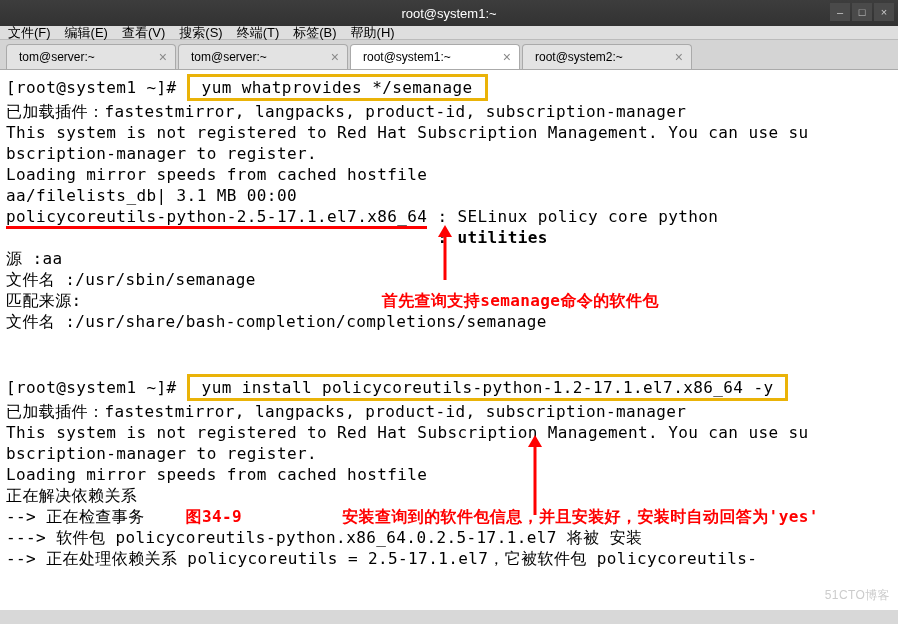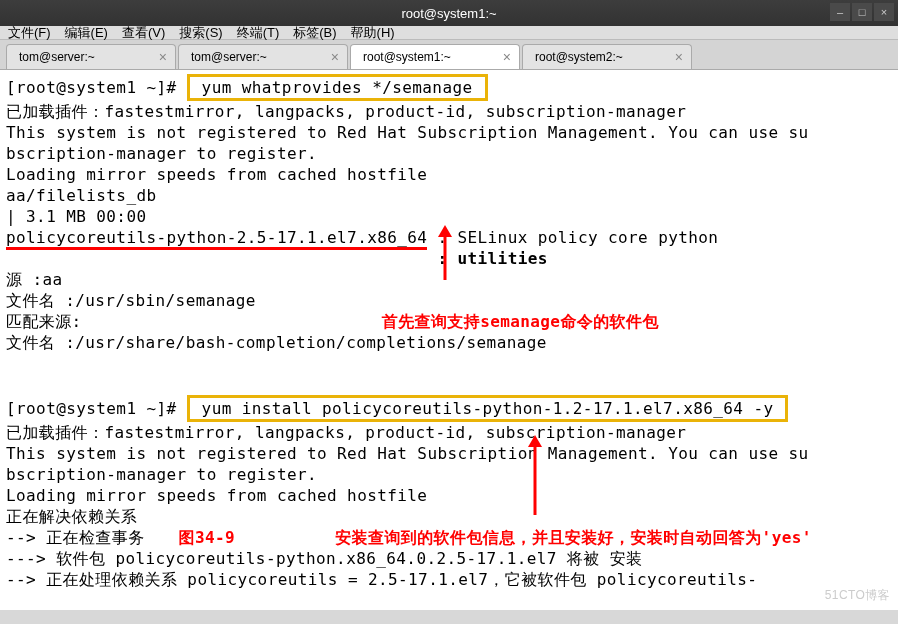--- a/index.html
+++ b/index.html
@@ -161,21 +161,21 @@
 
 <div class="terminal">
   <div>
     <span>[root@system1 ~]#</span>
     <span class="red-box">yum whatprovides */semanage</span>
   </div>
   <div>已加载插件：fastestmirror, langpacks, product-id, subscription-manager</div>
   <div>This system is not registered to Red Hat Subscription Management. You can use su</div>
   <div>bscription-manager to register.</div>
   <div>Loading mirror speeds from cached hostfile</div>
-  <div style="display:flex;flex-direction:column;">
+  <div style="display:flex;">
     <span>aa/filelists_db</span>
     <span style="padding-right:30px;">| 3.1 MB    00:00</span>
   </div>
   <div>
     <span class="underline-red">policycoreutils-python-2.5-17.1.el7.x86_64</span><span> : SELinux policy core python</span>
   </div>
   <div style="white-space:pre;font-weight:bold;">                                           : utilities</div>
   <div>源       :aa</div>
   <div>文件名    :/usr/sbin/semanage</div>
   <div>
@@ -189,21 +189,21 @@
     <span>[root@system1 ~]#</span>
     <span class="red-box">yum install policycoreutils-python-1.2-17.1.el7.x86_64 -y</span>
   </div>
   <div>已加载插件：fastestmirror, langpacks, product-id, subscription-manager</div>
   <div>This system is not registered to Red Hat Subscription Management. You can use su</div>
   <div>bscription-manager to register.</div>
   <div>Loading mirror speeds from cached hostfile</div>
   <div>正在解决依赖关系</div>
   <div>
     <span>--&gt; 正在检查事务</span>
-    <span class="red-note" style="margin-left:24px;">图34-9</span>
+    <span class="red-note" style="margin-left:31px;">图34-9</span>
     <span style="display:inline-block;width:80px;"></span>
     <span class="red-note">安装查询到的软件包信息，并且安装好，安装时自动回答为'yes'</span>
   </div>
   <div>---&gt; 软件包 policycoreutils-python.x86_64.0.2.5-17.1.el7 将被 安装</div>
   <div>--&gt; 正在处理依赖关系 policycoreutils = 2.5-17.1.el7，它被软件包 policycoreutils-</div>
 
   <div class="arrow" style="left:430px;top:155px;">
     <svg width="30" height="60">
         <line x1="15" y1="55" x2="15" y2="8" stroke="#ff0000" stroke-width="3"></line>
         <polygon points="15,0 8,12 22,12" fill="#ff0000"></polygon>

